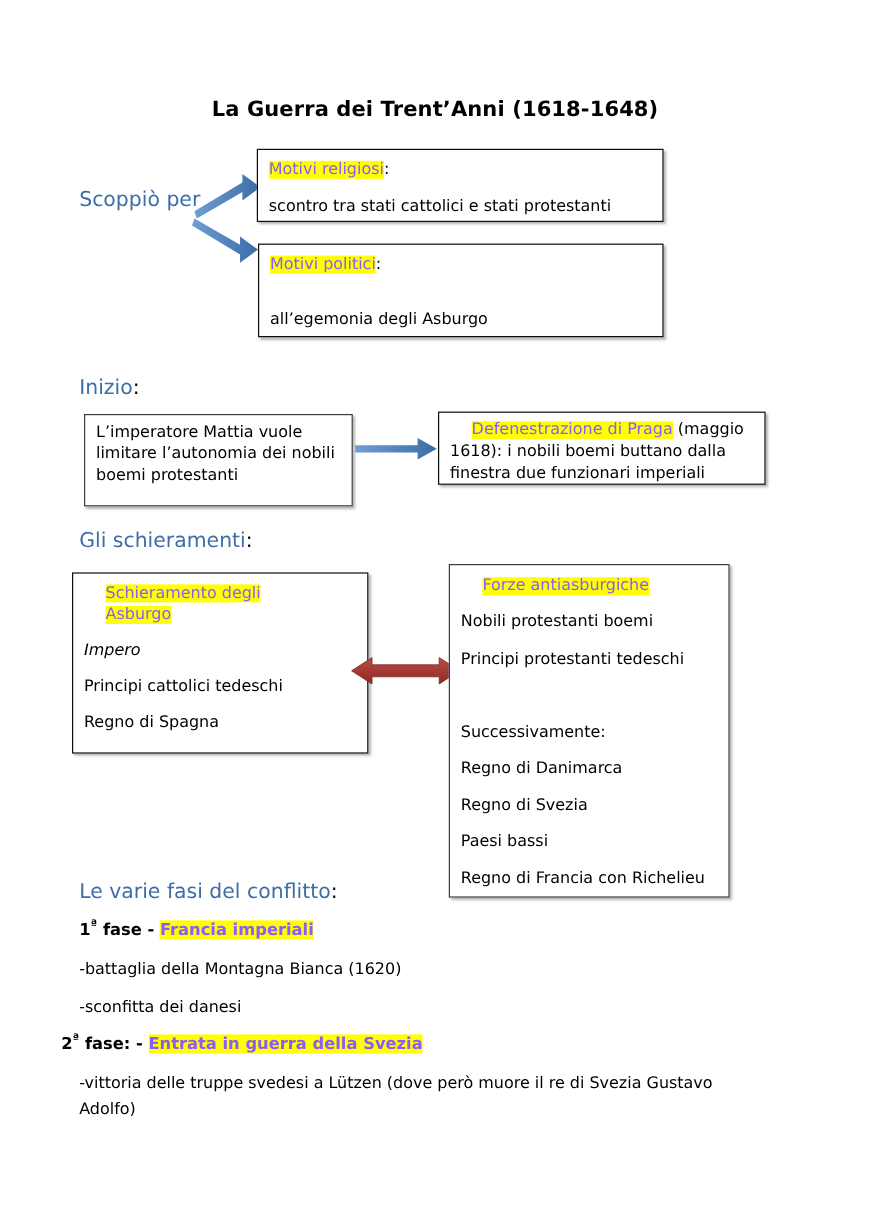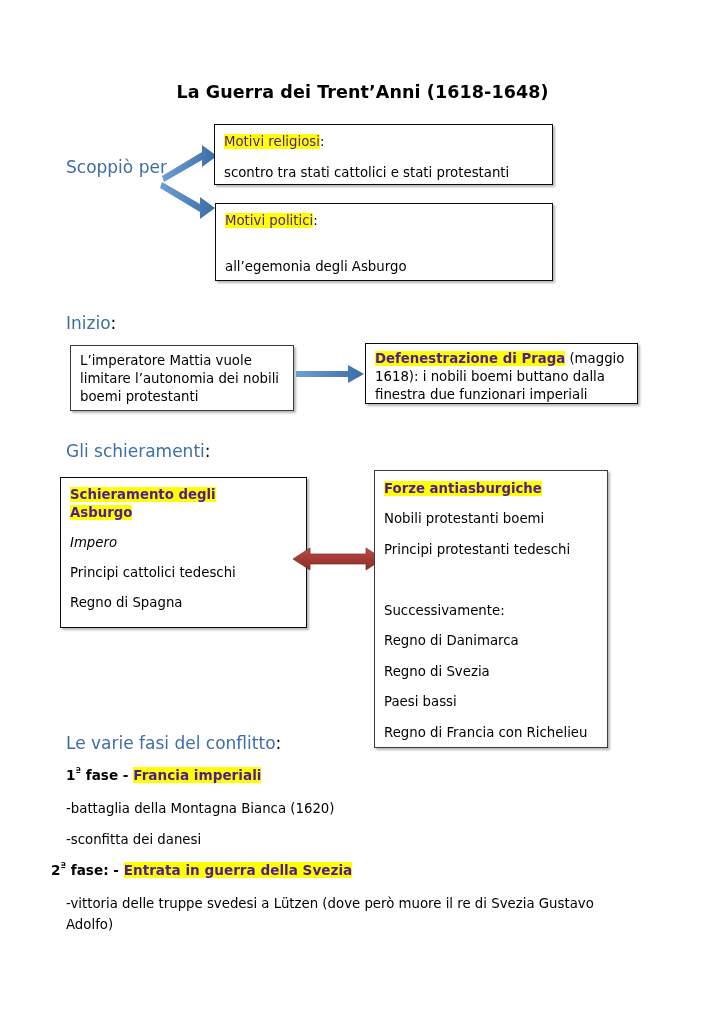--- a/index.html
+++ b/index.html
@@ -55,24 +55,24 @@
     position: absolute;
     left: 9px;
     font-size: 13.3px;
     line-height: 18px;
     white-space: nowrap;
   }
   .box .line.wrapline { white-space: normal; }
 
   mark, .hl {
     background: #ffff00;
-    color: #4c1d95;
+    color: #8b5cf6;
     padding: 0;
   }
-  .b { font-weight: bold; }
+  .b { font-weight: normal; margin-left: 18px; }
 
   
   .arrow-svg { position: absolute; overflow: visible; }
 
   
   .para {
     position: absolute;
     font-size: 13.3px;
     line-height: 21px;
   }
@@ -122,21 +122,21 @@
     <div class="line" style="top:8px;">
       <mark class="hl">Motivi politici</mark><span>:</span>
     </div>
     <div class="line" style="top:54px;">all’egemonia degli Asburgo</div>
   </div>
 
   <div class="blue-head" style="left:66px; top:313px;">
     <span>Inizio</span><span class="colon">:</span>
   </div>
 
-  <div class="box thin" style="left:70px; top:345px; width:224px; height:66px;padding-left:36px;">
+  <div class="box thin" style="left:70px; top:345px; width:224px; height:77px;padding-left:36px;">
     <div class="line" style="top:6px;">L’imperatore Mattia vuole</div>
     <div class="line" style="top:24px;">limitare l’autonomia dei nobili</div>
     <div class="line" style="top:42px;">boemi protestanti</div>
   </div>
 
   <svg class="arrow-svg" style="left:296px; top:364px;" width="70" height="20" viewBox="0 0 70 20">
     <defs>
       <linearGradient id="bgrad3" x1="0" y1="0" x2="1" y2="0">
         <stop offset="0" stop-color="#6f9ed2"></stop>
         <stop offset="1" stop-color="#3a6ca8"></stop>

